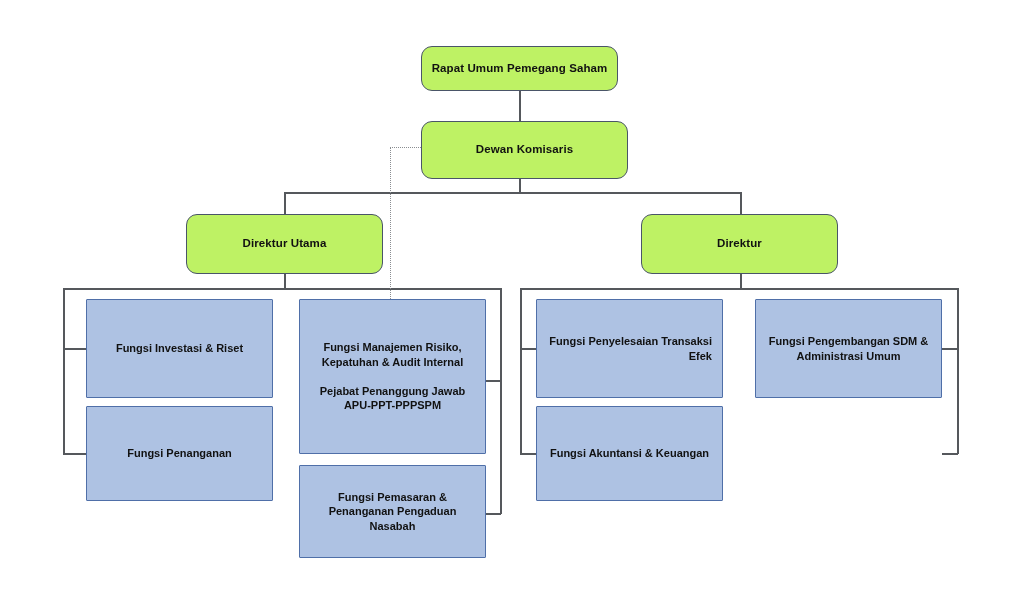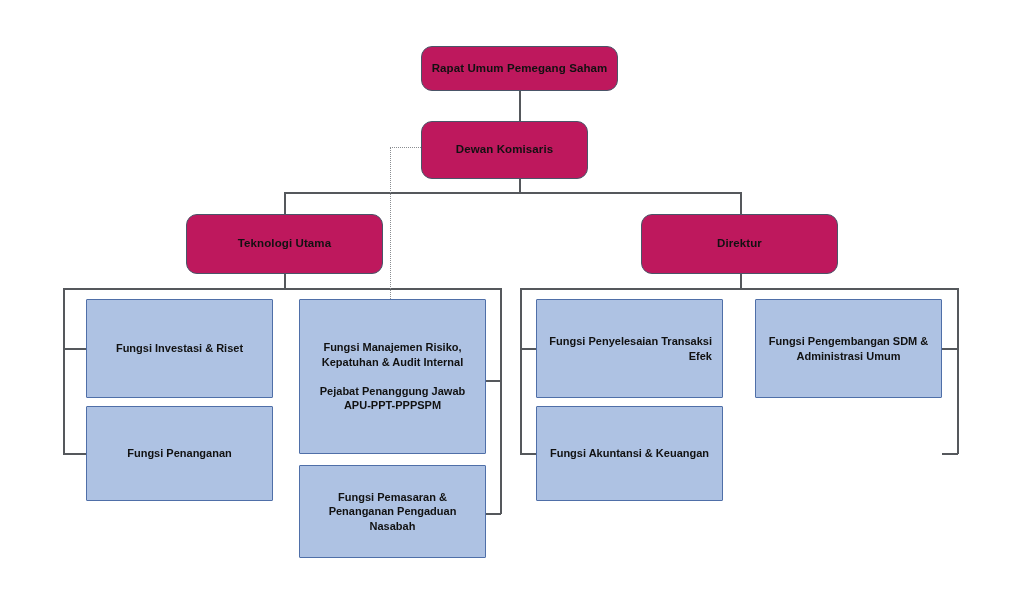--- a/index.html
+++ b/index.html
@@ -23,21 +23,21 @@
     display: flex;
     align-items: center;
     justify-content: center;
     text-align: center;
     font-weight: bold;
     color: #111111;
     line-height: 1.32;
     z-index: 3;
   }
   .node-exec {
-    background: #be185d;
+    background: #bef264;
     border: 1.6px solid #4A5568;
     border-radius: 11px;
     font-size: 11.5px;
     letter-spacing: 0.1px;
   }
   .node-fn {
     background: #AEC2E3;
     border: 1.6px solid #4F6FA8;
     border-radius: 1px;
     font-size: 11px;
@@ -102,26 +102,26 @@
   <div class="conn conn-h" style="left:520px; top:453px; width:16px;"></div>
 
   <div class="conn conn-v" style="left:957px; top:288px; height:166px;"></div>
   <div class="conn conn-h" style="left:942px; top:348px; width:16px;"></div>
   <div class="conn conn-h" style="left:942px; top:453px; width:16px;"></div>
 
   <div class="node node-exec" style="left:421px; top:46px; width:197px; height:45px;">
     <span class="exec-text">Rapat Umum Pemegang Saham</span>
   </div>
 
-  <div class="node node-exec" style="left:421px; top:121px; width:167px; height:58px;">
+  <div class="node node-exec" style="left:421px; top:121px; width:207px; height:58px;">
     <span class="exec-text">Dewan Komisaris</span>
   </div>
 
   <div class="node node-exec" style="left:186px; top:214px; width:197px; height:60px;">
-    <span class="exec-text">Teknologi Utama</span>
+    <span class="exec-text">Direktur Utama</span>
   </div>
 
   <div class="node node-exec" style="left:641px; top:214px; width:197px; height:60px;">
     <span class="exec-text">Direktur</span>
   </div>
 
   <div class="node node-fn" style="left:86px; top:299px; width:187px; height:99px;">
     <span class="fn-text">Fungsi Investasi &amp; Riset</span>
   </div>
 

